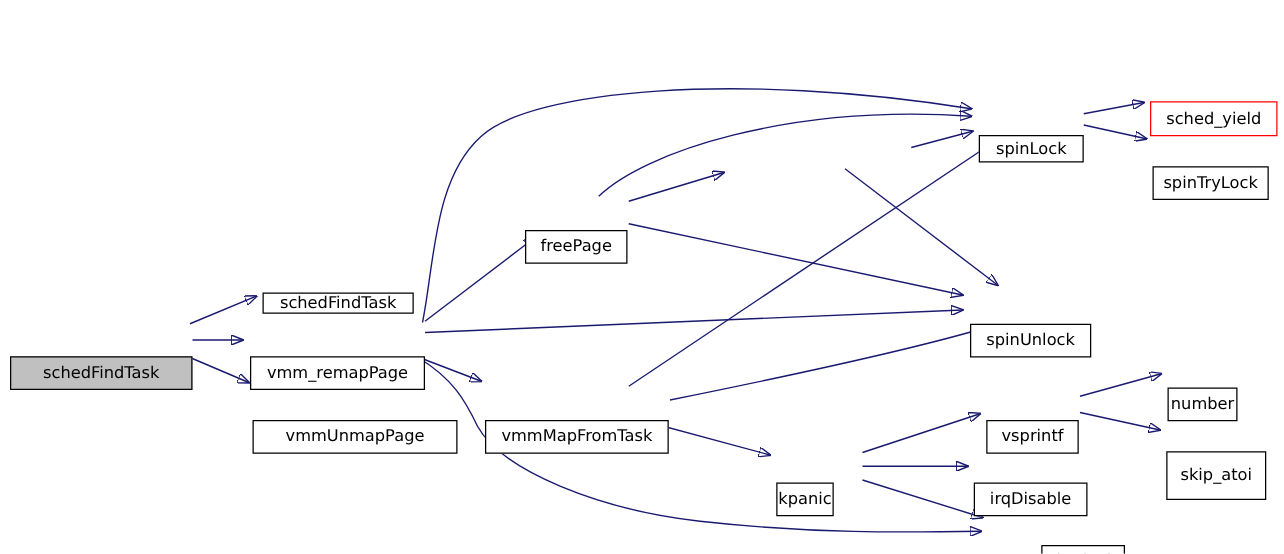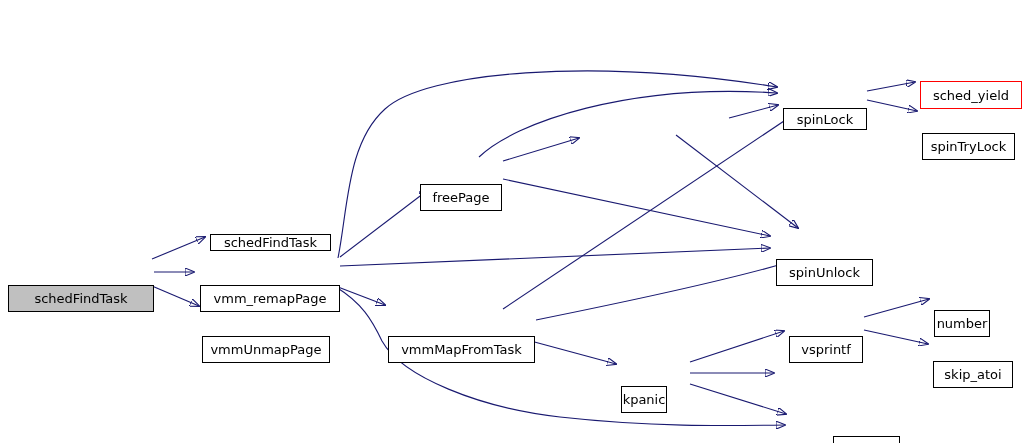--- a/index.html
+++ b/index.html
@@ -45,26 +45,27 @@
     <path marker-end="url(#arw)" d="M690,362 L784,331"></path>
     <path marker-end="url(#arw)" d="M690,373 L774,373"></path>
     <path marker-end="url(#arw)" d="M690,384 L786,414"></path>
     <path marker-end="url(#arw)" d="M864,317 L929,299"></path>
     <path marker-end="url(#arw)" d="M864,330 L928,344"></path>
   </svg>
 
   <div class="node root" style="left:8px;top:259px;width:146px;height:27px">schedFindTask</div>
   <div class="node" style="left:210px;top:208px;width:121px;height:17px">schedFindTask</div>
   <div class="node" style="left:200px;top:259px;width:140px;height:27px">vmm_remapPage</div>
-  <div class="node" style="left:202px;top:310px;width:128px;height:27px">vmmUnmapPage</div>
+  <div class="node" style="left:202px;top:310px;width:164px;height:27px">vmmUnmapPage</div>
   <div class="node" style="left:420px;top:158px;width:82px;height:27px">freePage</div>
   <div class="node" style="left:388px;top:310px;width:147px;height:27px">vmmMapFromTask</div>
   <div class="node" style="left:783px;top:82px;width:84px;height:22px">spinLock</div>
   <div class="node highlight" style="left:920px;top:55px;width:102px;height:28px">sched_yield</div>
   <div class="node" style="left:922px;top:107px;width:93px;height:27px">spinTryLock</div>
   <div class="node" style="left:776px;top:233px;width:97px;height:27px">spinUnlock</div>
   <div class="node" style="left:789px;top:310px;width:74px;height:27px">vsprintf</div>
   <div class="node" style="left:934px;top:284px;width:56px;height:27px">number</div>
-  <div class="node" style="left:933px;top:335px;width:80px;height:27px">skip_atoi</div>
+  <div class="node" style="left:933px;top:335px;width:80px;height:39px">skip_atoi</div>
   <div class="node" style="left:621px;top:360px;width:46px;height:27px">kpanic</div>
+  <div class="node" style="left:779px;top:360px;width:91px;height:27px">irqDisable</div>
   <div class="node" style="left:833px;top:410px;width:67px;height:27px">kprintf</div>
 
 </div>
 
 </body></html>

